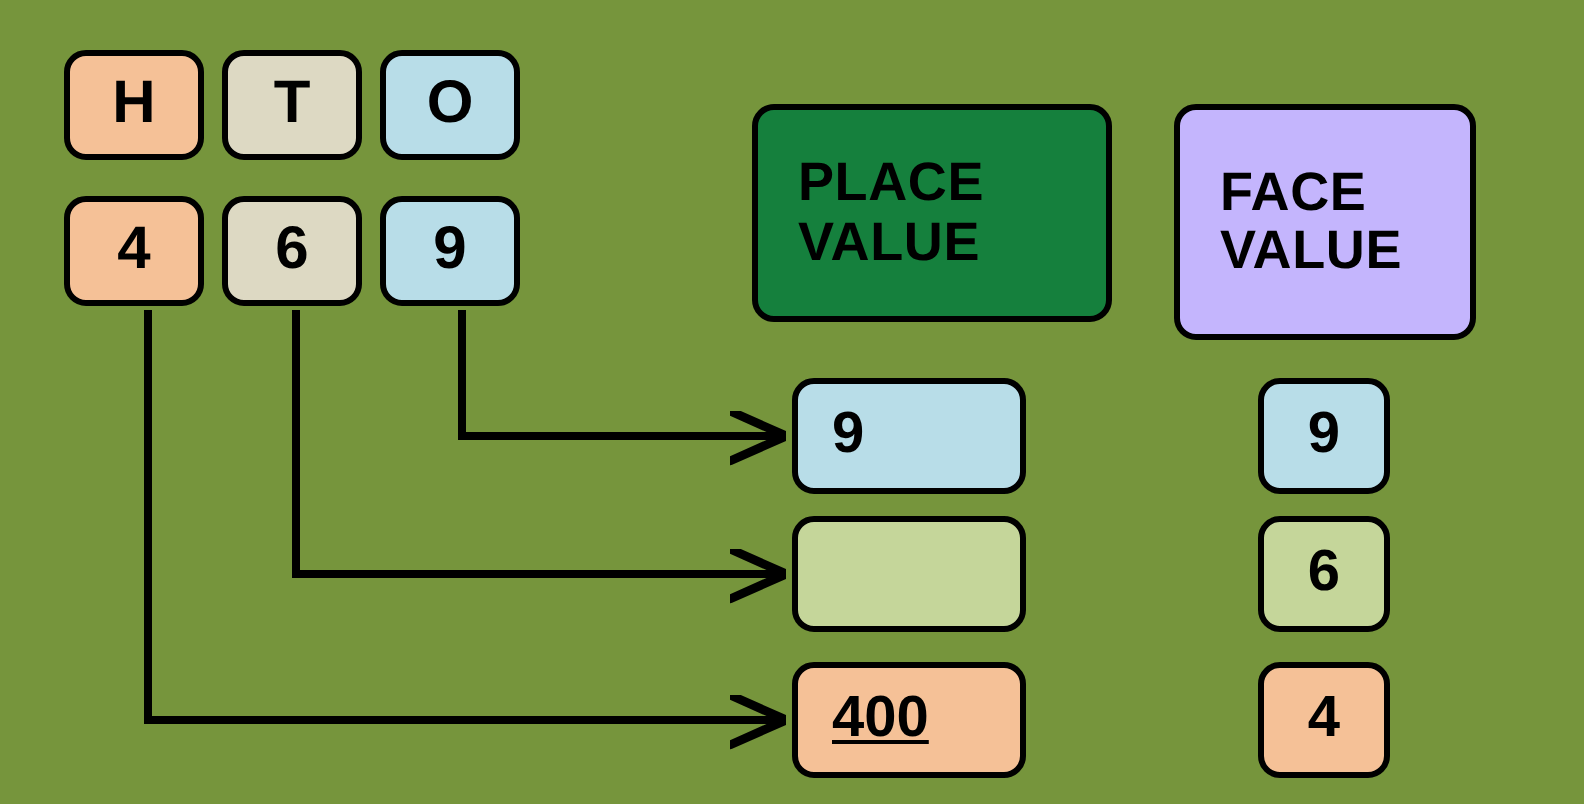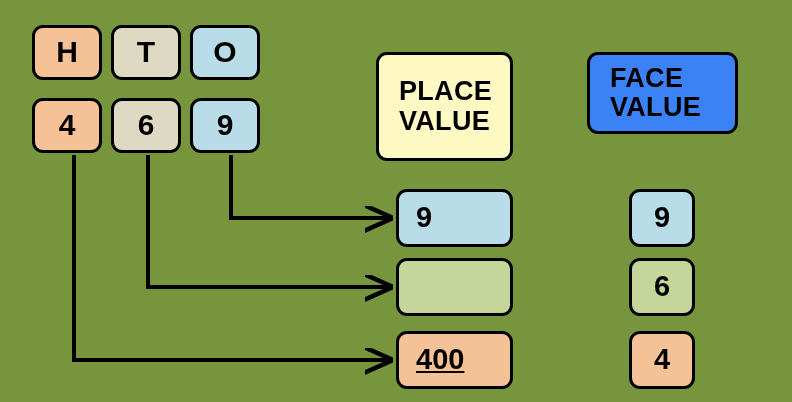--- a/index.html
+++ b/index.html
@@ -101,26 +101,26 @@
   </svg>
 
   <div class="card pv-letter" style="left:32px;  top:25px; background:#F5C197;">H</div>
   <div class="card pv-letter" style="left:111px; top:25px; background:#DDD9C3;">T</div>
   <div class="card pv-letter" style="left:190px; top:25px; background:#B8DDE8;">O</div>
 
   <div class="card pv-digit" style="left:32px;  top:98px; background:#F5C197;">4</div>
   <div class="card pv-digit" style="left:111px; top:98px; background:#DDD9C3;">6</div>
   <div class="card pv-digit" style="left:190px; top:98px; background:#B8DDE8;">9</div>
 
-  <div class="card header-card" style="left:376px; top:52px; width:137px; height:109px; background:#fef9c3;">
+  <div class="card header-card" style="left:376px; top:52px; width:180px; height:109px; background:#15803d;">
     <span>PLACE</span>
     <span>VALUE</span>
   </div>
 
-  <div class="card header-card" style="left:587px; top:52px; width:151px; height:82px; background:#3b82f6;">
+  <div class="card header-card" style="left:587px; top:52px; width:151px; height:118px; background:#c4b5fd;">
     <span>FACE</span>
     <span>VALUE</span>
   </div>
 
   <div class="card result-wide" style="left:396px; top:189px; background:#B8DDE8;">9</div>
   <div class="card result-wide" style="left:396px; top:258px; background:#C5D69A;"></div>
   <div class="card result-wide" style="left:396px; top:331px; background:#F5C197;text-decoration:underline;">400</div>
 
   <div class="card result-narrow" style="left:629px; top:189px; background:#B8DDE8;">9</div>
   <div class="card result-narrow" style="left:629px; top:258px; background:#C5D69A;">6</div>

